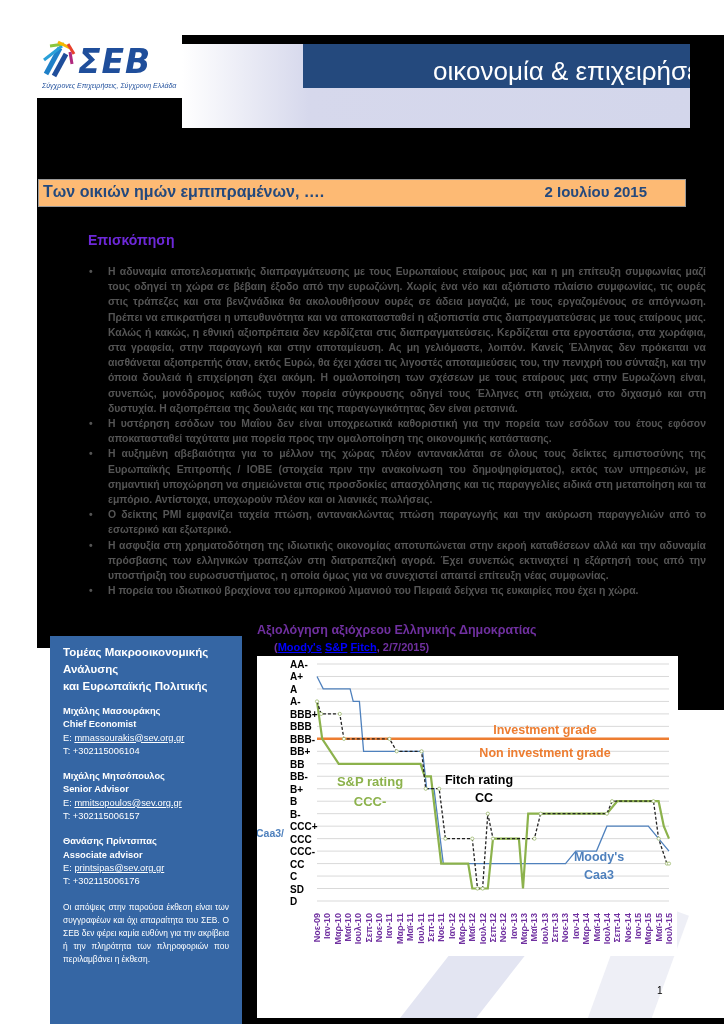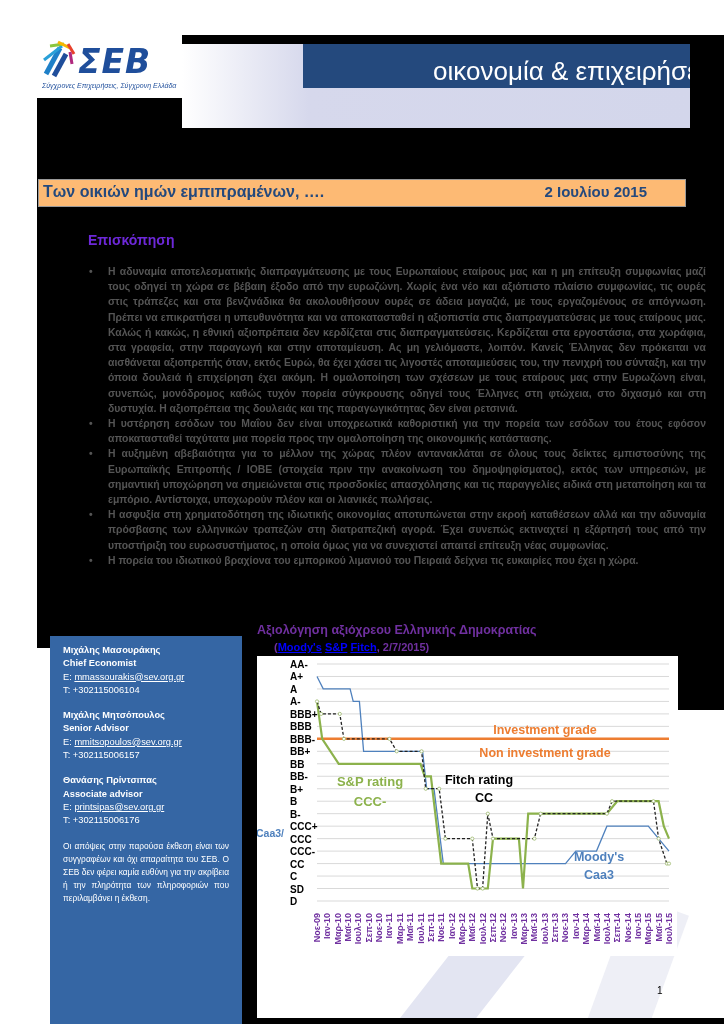--- a/index.html
+++ b/index.html
@@ -76,25 +76,31 @@
 <div id="titlebar" class="abs">
   <span class="t">Των οικιών ημών εμπιπραμένων, ….</span>
   <span class="d">2 Ιουλίου 2015</span>
 </div>
 
 <div id="overview-h" class="abs">Επισκόπηση</div>
 <ul id="bullets" class="abs">
   <li>Η αδυναμία αποτελεσματικής διαπραγμάτευσης με τους Ευρωπαίους εταίρους μας και η μη επίτευξη συμφωνίας μαζί τους οδηγεί τη χώρα σε βέβαιη έξοδο από την ευρωζώνη. Χωρίς ένα νέο και αξιόπιστο πλαίσιο συμφωνίας, τις ουρές στις τράπεζες και στα βενζινάδικα θα ακολουθήσουν ουρές σε άδεια μαγαζιά, με τους εργαζομένους σε απόγνωση. Πρέπει να επικρατήσει η υπευθυνότητα και να αποκατασταθεί η αξιοπιστία στις διαπραγματεύσεις με τους εταίρους μας. Καλώς ή κακώς, η εθνική αξιοπρέπεια δεν κερδίζεται στις διαπραγματεύσεις. Κερδίζεται στα εργοστάσια, στα χωράφια, στα γραφεία, στην παραγωγή και στην αποταμίευση. Ας μη γελιόμαστε, λοιπόν. Κανείς Έλληνας δεν πρόκειται να αισθάνεται αξιοπρεπής όταν, εκτός Ευρώ, θα έχει χάσει τις λιγοστές αποταμιεύσεις του, την πενιχρή του σύνταξη, και την όποια δουλειά ή επιχείρηση έχει ακόμη. Η ομαλοποίηση των σχέσεων με τους εταίρους μας στην Ευρωζώνη είναι, συνεπώς, μονόδρομος καθώς τυχόν πορεία σύγκρουσης οδηγεί τους Έλληνες στη φτώχεια, στο διχασμό και στη δυστυχία. Η αξιοπρέπεια της δουλειάς και της παραγωγικότητας δεν είναι ρετσινιά.</li>
   <li>Η υστέρηση εσόδων του Μαΐου δεν είναι υποχρεωτικά καθοριστική για την πορεία των εσόδων του έτους εφόσον αποκατασταθεί ταχύτατα μια πορεία προς την ομαλοποίηση της οικονομικής κατάστασης.</li>
   <li>Η αυξημένη αβεβαιότητα για το μέλλον της χώρας πλέον αντανακλάται σε όλους τους δείκτες εμπιστοσύνης της Ευρωπαϊκής Επιτροπής / ΙΟΒΕ (στοιχεία πριν την ανακοίνωση του δημοψηφίσματος), εκτός των υπηρεσιών, με σημαντική υποχώρηση να σημειώνεται στις προσδοκίες απασχόλησης και τις παραγγελίες ειδικά στη μεταποίηση και τα εμπόριο. Αντίστοιχα, υποχωρούν πλέον και οι λιανικές πωλήσεις.</li>
+  <li>Ο δείκτης PMI εμφανίζει ταχεία πτώση, αντανακλώντας πτώση παραγωγής και την ακύρωση παραγγελιών από το εσωτερικό και εξωτερικό.</li>
   <li>Η ασφυξία στη χρηματοδότηση της ιδιωτικής οικονομίας αποτυπώνεται στην εκροή καταθέσεων αλλά και την αδυναμία πρόσβασης των ελληνικών τραπεζών στη διατραπεζική αγορά. Έχει συνεπώς εκτιναχτεί η εξάρτησή τους από την υποστήριξη του ευρωσυστήματος, η οποία όμως για να συνεχιστεί απαιτεί επίτευξη νέας συμφωνίας.</li>
   <li>Η πορεία του ιδιωτικού βραχίονα του εμπορικού λιμανιού του Πειραιά δείχνει τις ευκαιρίες που έχει η χώρα.</li>
 </ul>
 
 <div id="sidebar" class="abs">
+  <div class="st">
+    <div>Τομέας Μακροοικονομικής</div>
+    <div>Ανάλυσης</div>
+    <div>και Ευρωπαϊκής Πολιτικής</div>
+  </div>
   <div class="c">
     <div class="nm">Μιχάλης Μασουράκης</div>
     <div class="rl">Chief Economist</div>
     <div><span>E: </span><a>mmassourakis@sev.org.gr</a></div>
     <div>T: +302115006104</div>
   </div>
   <div class="c">
     <div class="nm">Μιχάλης Μητσόπουλος</div>
     <div class="rl">Senior Advisor</div>
     <div><span>E: </span><a>mmitsopoulos@sev.org.gr</a></div>

